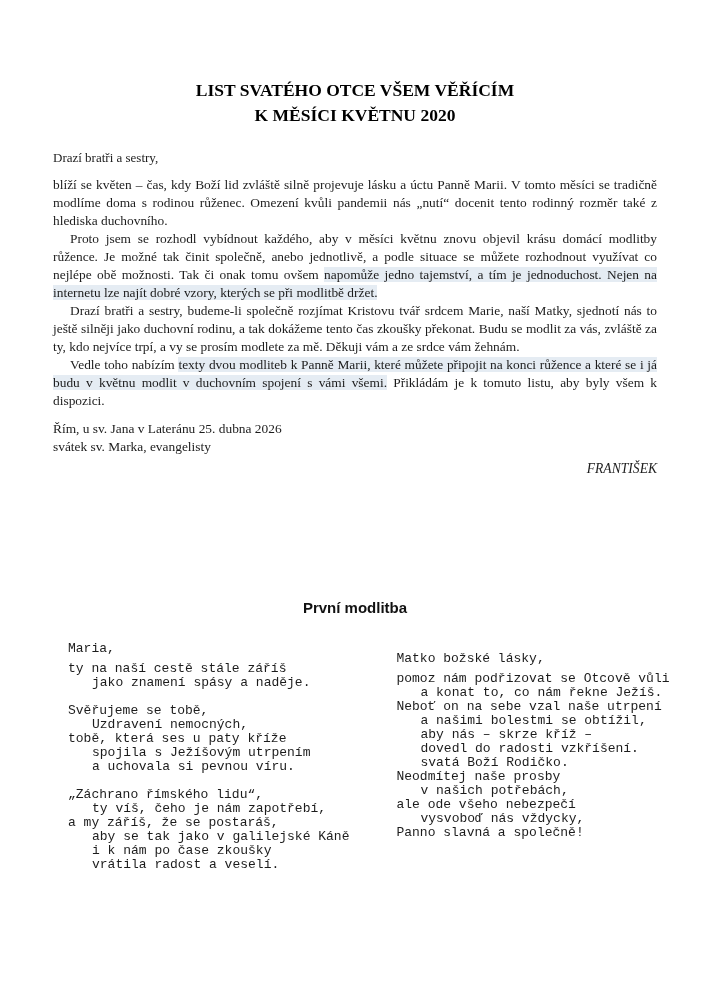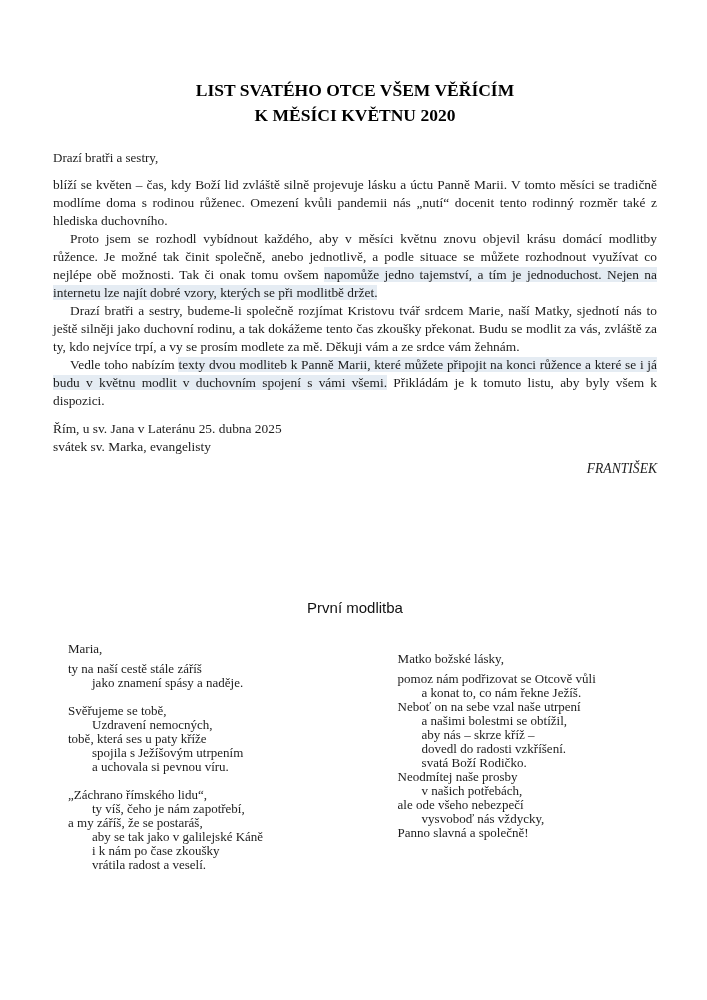--- a/index.html
+++ b/index.html
@@ -46,29 +46,29 @@
     margin-top: 4px;
     text-align: right;
     font-style: italic;
     font-size: 13.6px;
     line-height: 18px;
   }
   .prayer-heading {
     margin-top: 121px;
     text-align: center;
     font-family: "Liberation Sans", sans-serif;
-    font-weight: normal;
+    font-weight: bold;
     font-size: 15px;
     line-height: 18px;
     color: #111111;
   }
   .prayer-columns {
     display: flex;
     margin-top: 25px;
-    font-family: Liberation Serif, serif;
+    font-family: Liberation Mono, monospace;
     font-size: 13px;
     color: #1c1c1c;
   }
   .col-left  { width: 305px; margin-left: 15px; }
   .col-right { width: 280px; margin-left: 47px; padding-top: 10px; }
   .pline { line-height: 14px; white-space: nowrap; }
   .pline.indent { padding-left: 24px; }
   .pline.gap-small { margin-top: 6px; }
   .pline.gap-large { margin-top: 14px; }
 </style>
@@ -85,21 +85,21 @@
   <p class="salutation">Drazí bratři a sestry,</p>
 
   <div class="letter-body">
       <p class="para"><span>blíží se květen – čas, kdy Boží lid zvláště silně projevuje lásku a úctu Panně Marii. V tomto měsíci se tradičně modlíme doma s rodinou růženec. Omezení kvůli pandemii nás „nutí“ docenit tento rodinný rozměr také z hlediska duchovního.</span></p>
       <p class="para ind"><span>Proto jsem se rozhodl vybídnout každého, aby v měsíci květnu znovu objevil krásu domácí modlitby růžence. Je možné tak činit společně, anebo jednotlivě, a podle situace se můžete rozhodnout využívat co nejlépe obě možnosti. Tak či onak tomu ovšem </span><span class="hl">napomůže jedno tajemství, a tím je jednoduchost. Nejen na internetu lze najít dobré vzory, kterých se při modlitbě držet.</span></p>
       <p class="para ind"><span>Drazí bratři a sestry, budeme-li společně rozjímat Kristovu tvář srdcem Marie, naší Matky, sjednotí nás to ještě silněji jako duchovní rodinu, a tak dokážeme tento čas zkoušky překonat. Budu se modlit za vás, zvláště za ty, kdo nejvíce trpí, a vy se prosím modlete za mě. Děkuji vám a ze srdce vám žehnám.</span></p>
       <p class="para ind"><span>Vedle toho nabízím </span><span class="hl">texty dvou modliteb k Panně Marii, které můžete připojit na konci růžence a které se i já budu v květnu modlit v duchovním spojení s vámi všemi.</span><span> Přikládám je k tomuto listu, aby byly všem k dispozici.</span></p>
     </div>
 
   <div class="dateline">
-    <div>Řím, u sv. Jana v Lateránu 25. dubna 2025</div>
+    <div>Řím, u sv. Jana v Lateránu 25. dubna 2026</div>
     <div>svátek sv. Marka, evangelisty</div>
   </div>
 
   <div class="signature">FRANTIŠEK</div>
 
   <h2 class="prayer-heading">První modlitba</h2>
 
   <div class="prayer-columns">
     <div class="col-left">
         <div class="pline">Maria,</div>

